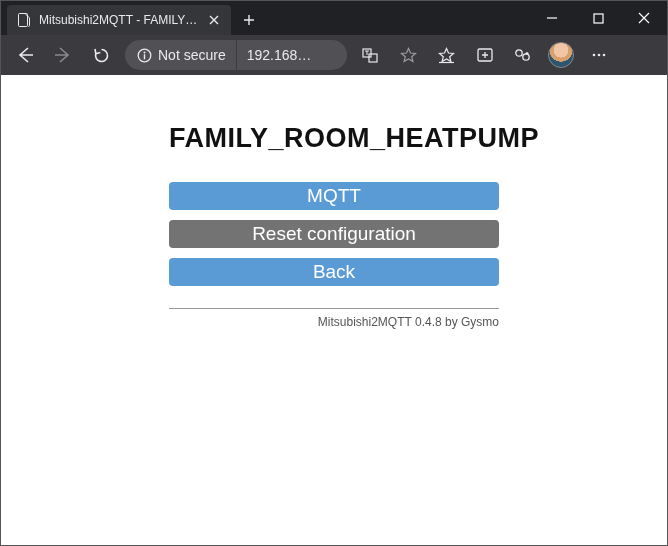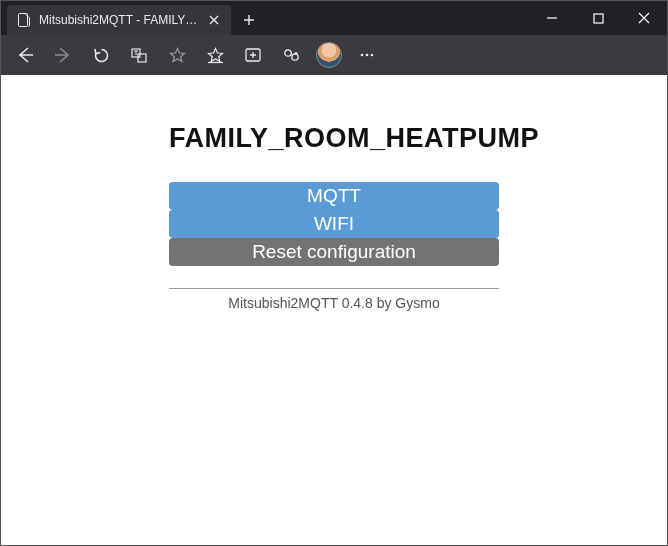--- a/index.html
+++ b/index.html
@@ -48,26 +48,26 @@
   
   .page {
     flex: 1 1 auto; background: #fff; overflow: auto; display:flex; justify-content:center;
   }
   .container {
     width: 330px; margin-top: 48px; text-align: center;
   }
   .heading { font-size: 27px; font-weight: 800; letter-spacing: .5px; color:#111; margin-bottom: 28px; font-family: Arial, sans-serif;}
   .menu-btn {
     display:block; width: 100%; height: 28px; border:none; border-radius:4px;
-    background:#5a9bd5; color:#fff; font-size:19px; margin-bottom:0; cursor:pointer;
+    background:#5a9bd5; color:#fff; font-size:19px; margin-bottom:10px; cursor:pointer;
     font-family: "Segoe UI", Arial, sans-serif;
   }
   .menu-btn.danger { background:#737373; }
   .hr { border:none; border-top:1px solid #999; margin: 22px 0 6px; }
-  .footer { font-size:14px; color:#555; font-family: Arial, sans-serif;}
+  .footer { text-align:right; font-size:12px; color:#555; font-family: Arial, sans-serif;}
   svg { display:block; }
 </style>
 </head>
 <body>
 
 <div class="window">
 
   <div class="titlebar">
     <div class="tab">
       <span class="page-icon">
@@ -118,20 +118,33 @@
           <path d="M6 2 L14 9 L6 16 M14 9 H1" fill="none" stroke="#e8eaed" stroke-width="1.6"></path>
         </svg>
     </div>
     <div class="tbtn">
       <svg width="17" height="17" viewBox="0 0 17 17">
           <path d="M8.5 2.5 a6 6 0 1 1 -5.7 4.2" fill="none" stroke="#e8eaed" stroke-width="1.6"></path>
           <path d="M2 2 L2.8 6.7 L7.3 5.5" fill="none" stroke="#e8eaed" stroke-width="1.6"></path>
         </svg>
     </div>
 
+    <div class="addrbar">
+      <div class="addr-seg left">
+        <span>
+          <svg width="15" height="15" viewBox="0 0 15 15">
+              <circle cx="7.5" cy="7.5" r="6.3" fill="none" stroke="#e8eaed" stroke-width="1.3"></circle>
+              <circle cx="7.5" cy="4.5" r="1" fill="#e8eaed"></circle>
+              <rect x="6.8" y="6.3" width="1.4" height="5" fill="#e8eaed"></rect>
+            </svg>
+        </span>
+        <span>Not secure</span>
+      </div>
+      <div class="addr-seg right">192.168…</div>
+    </div>
 
     <div class="tbtn">
       <svg width="17" height="17" viewBox="0 0 17 17">
           <rect x="1" y="2" width="8" height="8" fill="none" stroke="#e8eaed" stroke-width="1.2"></rect>
           <rect x="7" y="7" width="8" height="8" fill="none" stroke="#e8eaed" stroke-width="1.2"></rect>
           <path d="M3 4 h4 M5 4 v4" stroke="#e8eaed" stroke-width="1"></path>
         </svg>
     </div>
     <div class="tbtn" style="opacity:.55">
       <svg width="17" height="17" viewBox="0 0 17 17">
@@ -167,21 +180,21 @@
           <circle cx="13" cy="8" r="1.3" fill="#e8eaed"></circle>
         </svg>
     </div>
   </div>
 
   <div class="page">
     <div class="container">
       <div class="heading">FAMILY_ROOM_HEATPUMP</div>
 
       <button class="menu-btn">MQTT</button>
-      <button class="menu-btn">WIFI</button>
       <button class="menu-btn danger">Reset configuration</button>
+      <button class="menu-btn">Back</button>
 
       <hr class="hr">
       <div class="footer">Mitsubishi2MQTT 0.4.8 by Gysmo</div>
     </div>
   </div>
 
 </div>
 
 </body></html>

